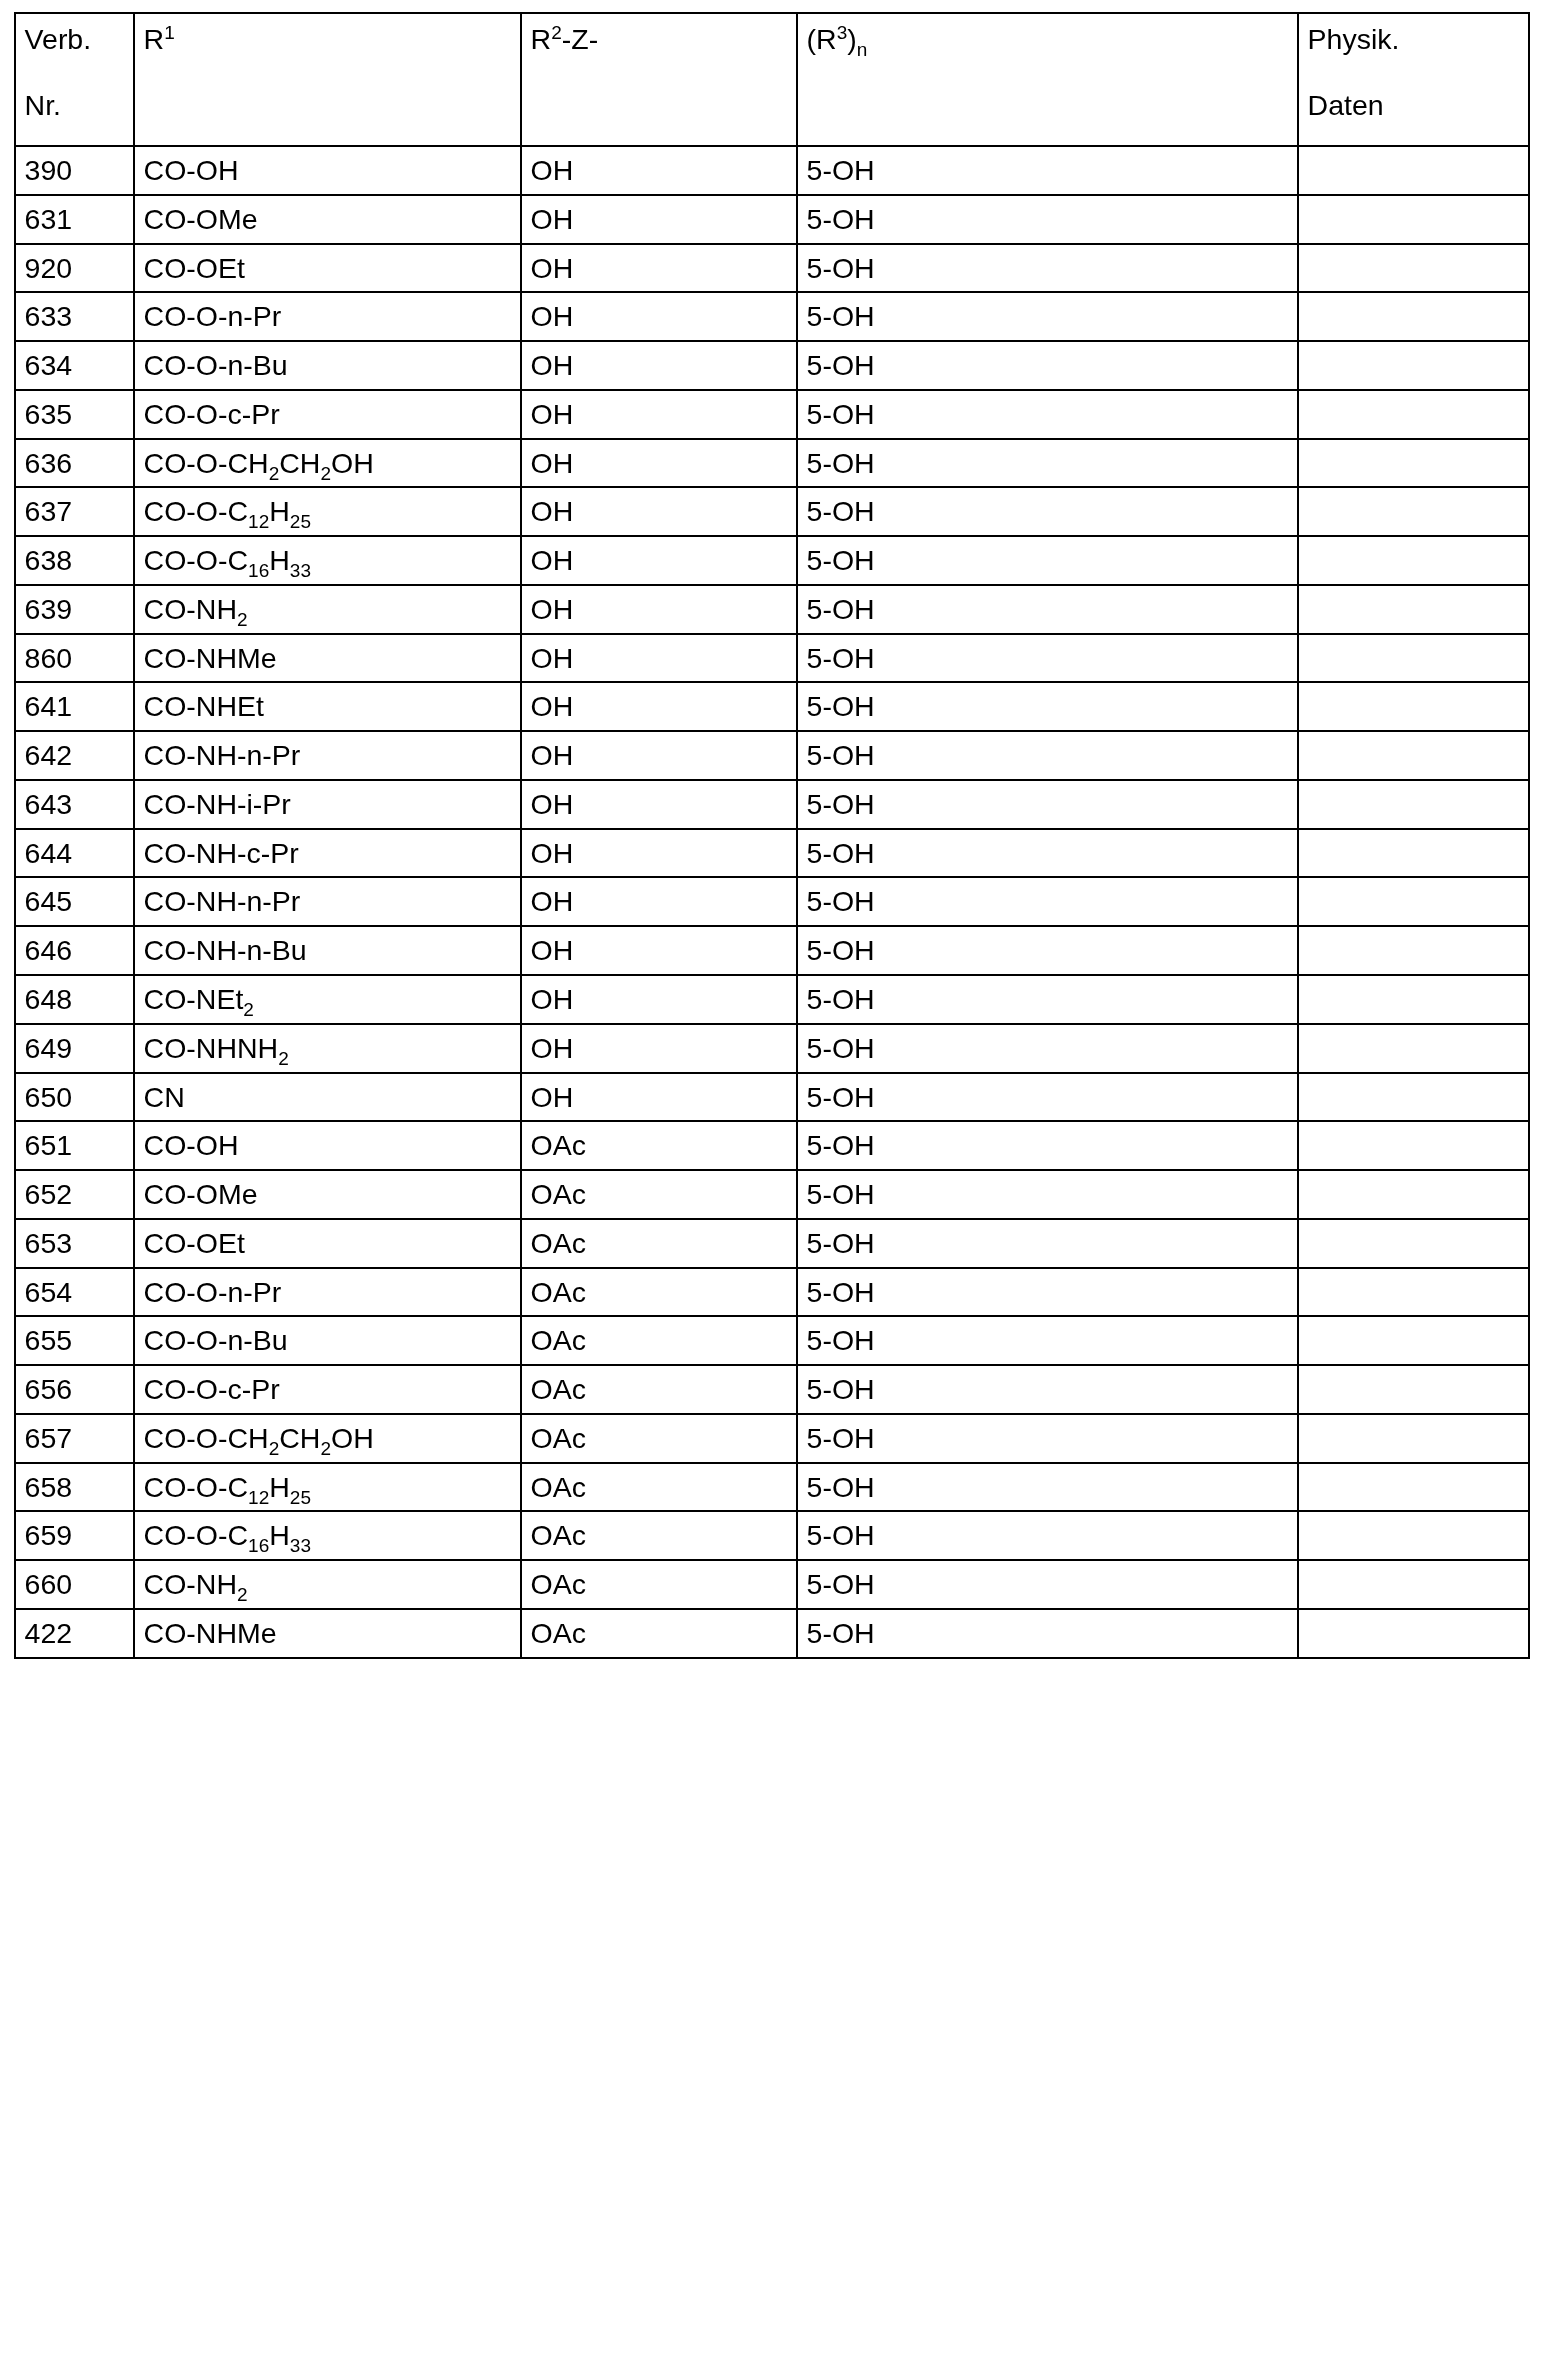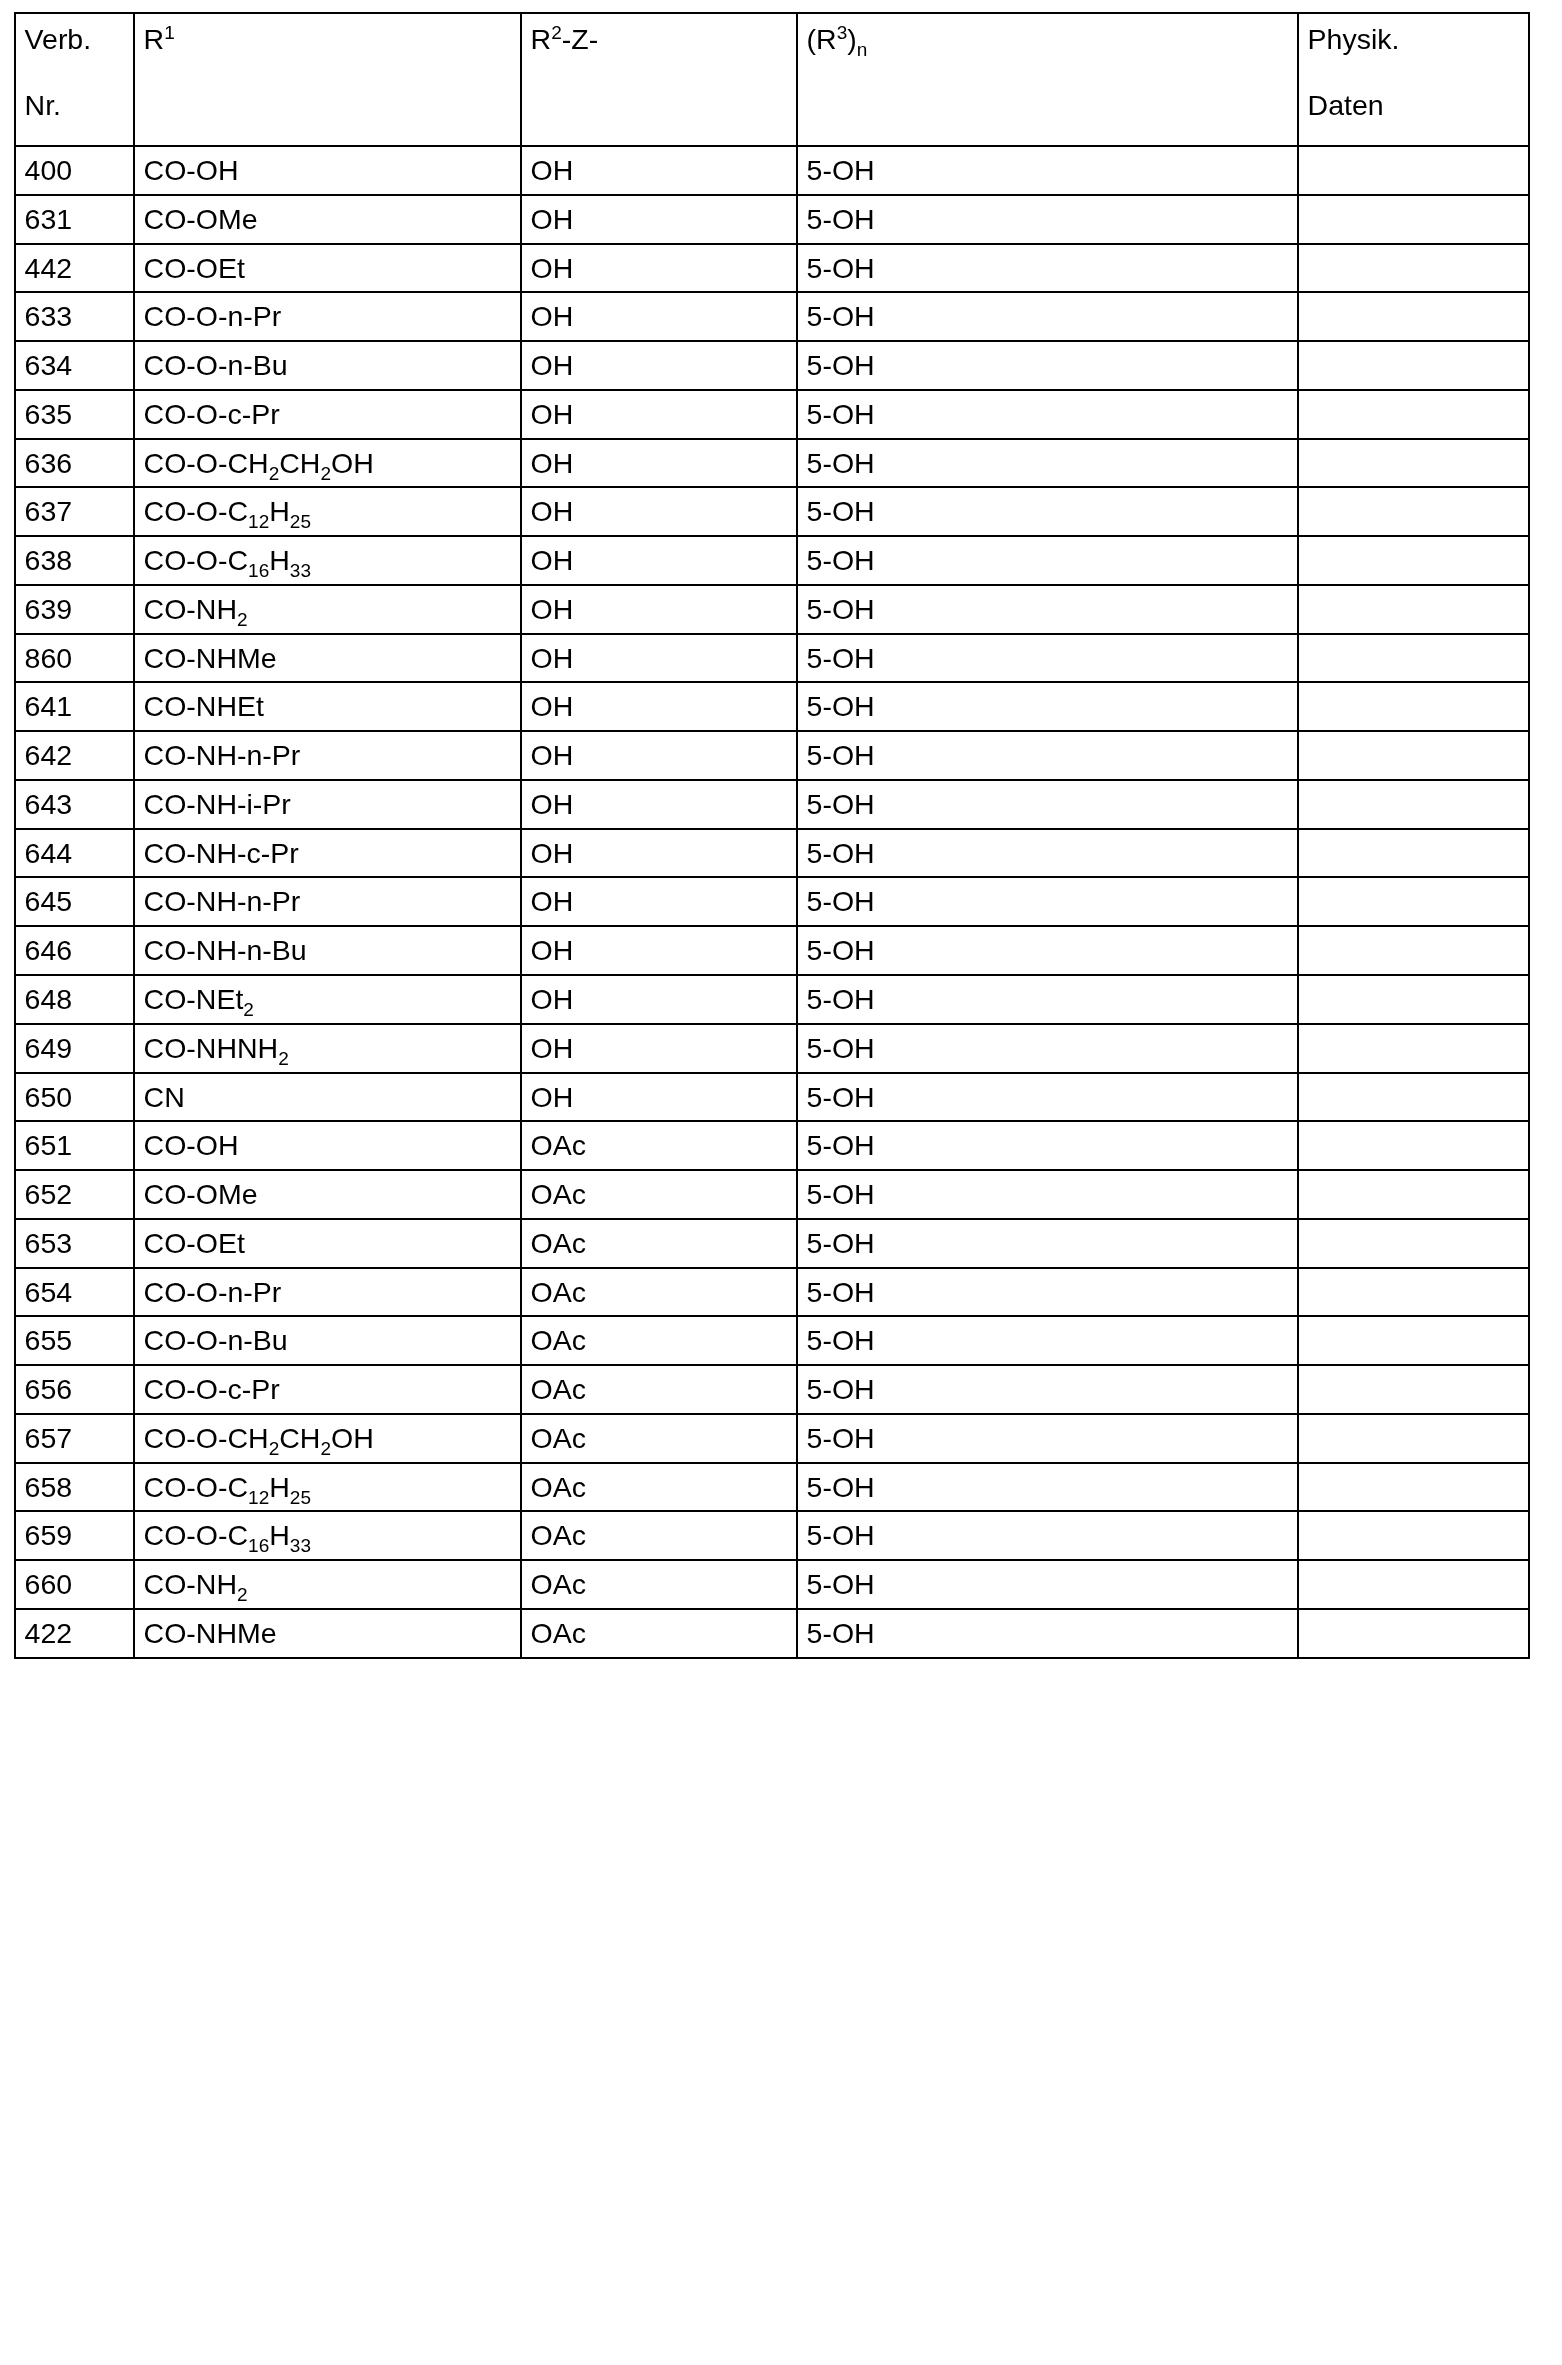--- a/index.html
+++ b/index.html
@@ -95,35 +95,35 @@
           <span>(R<sup>3</sup>)<sub>n</sub></span>
         </th>
         <th>
           <span>Physik.</span>
           <span class="hdr-line2">Daten</span>
         </th>
       </tr>
     </thead>
     <tbody id="table-body">
         <tr>
-          <td>400</td>
+          <td>390</td>
           <td>CO-OH</td>
           <td>OH</td>
           <td>5-OH</td>
           <td></td>
         </tr>
         <tr>
           <td>631</td>
           <td>CO-OMe</td>
           <td>OH</td>
           <td>5-OH</td>
           <td></td>
         </tr>
         <tr>
-          <td>442</td>
+          <td>920</td>
           <td>CO-OEt</td>
           <td>OH</td>
           <td>5-OH</td>
           <td></td>
         </tr>
         <tr>
           <td>633</td>
           <td>CO-O-n-Pr</td>
           <td>OH</td>
           <td>5-OH</td>

